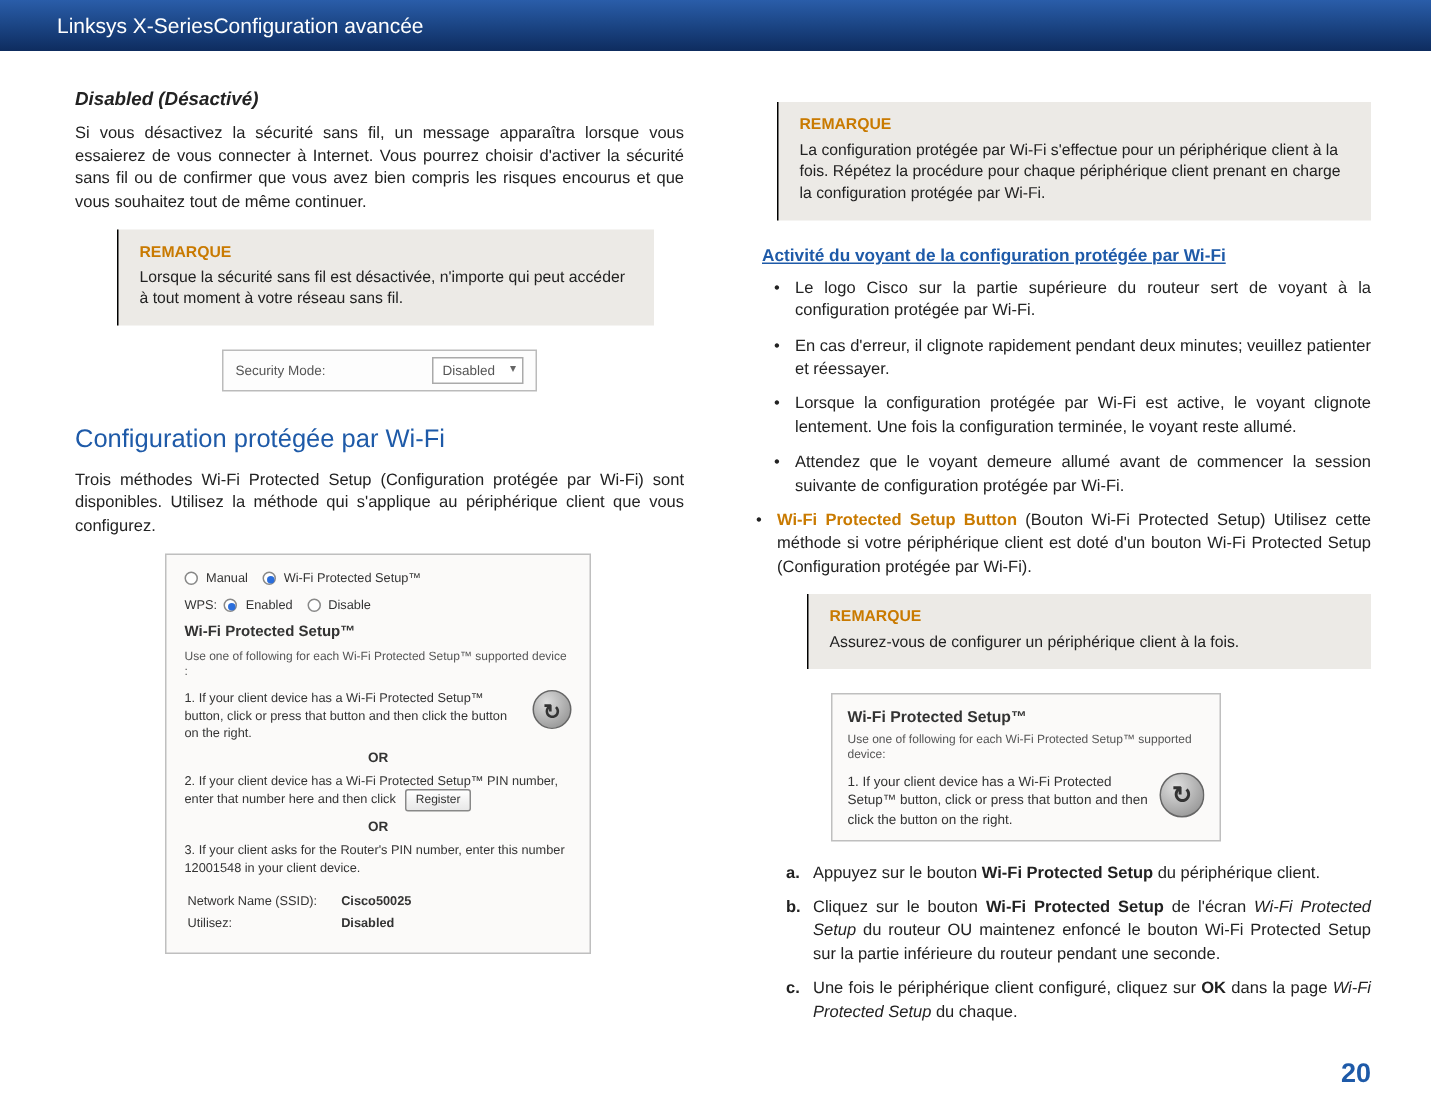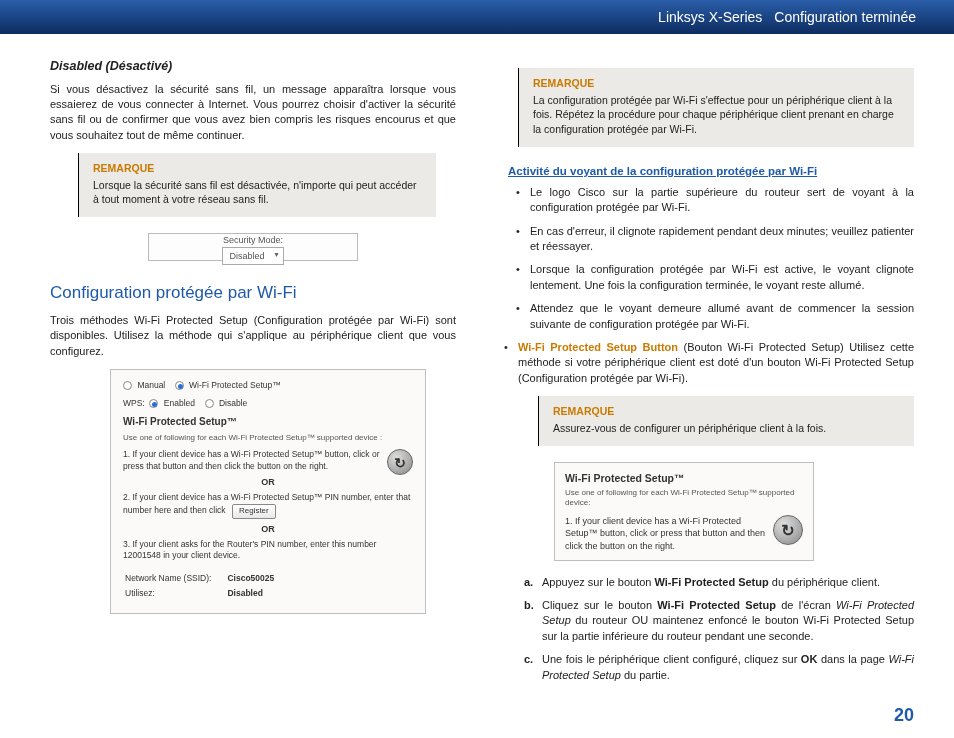--- a/index.html
+++ b/index.html
@@ -16,24 +16,23 @@
     position: relative;
     box-shadow: 0 0 8px rgba(0,0,0,0.15);
   }
   .header {
     height: 34px;
     background: linear-gradient(180deg, #2a5da9 0%, #1e4a8c 40%, #0e2c5f 100%);
     color: #fff;
     font-size: 14px;
     font-weight: 300;
     display: flex;
-    justify-content: flex-end;
+    justify-content: flex-start;
     align-items: center;
     padding: 0 38px;
-    gap: 12px;
   }
   .content {
     display: flex;
     padding: 24px 40px 0 50px;
     gap: 52px;
     font-size: 11px;
     color: #222;
     line-height: 1.4;
     justify-content: space-between;
   }
@@ -64,21 +63,20 @@
     border: 1px solid #bbb;
     background: #fdfdfd;
     width: 210px;
     height: 28px;
     margin: 8px auto 20px auto;
     display: flex;
     align-items: center;
     padding: 0 8px;
     font-size: 9px;
     color: #555;
-    flex-direction: column;
   }
   .config-box .label { flex: 1; }
   .config-box .select {
     border: 1px solid #aaa;
     padding: 2px 18px 2px 6px;
     font-size: 9px;
     position: relative;
     background: #fff;
   }
   .config-box .select:after {
@@ -112,21 +110,21 @@
     position: absolute;
     left: -14px;
     top: 0;
     color: #222;
     font-size: 11px;
   }
   .orange-bold { color: #c97a00; font-weight: 700; }
   .wps-panel {
     border: 1px solid #bfbfbf;
     background: #fbfaf9;
-    width: 316px;
+    width: 284px;
     margin: 10px auto 0 60px;
     padding: 10px 12px;
     font-size: 8.5px;
     color: #333;
     line-height: 1.35;
   }
   .wps-panel .radio-line { margin-bottom: 6px; }
   .wps-panel .radio { display:inline-block; width:9px; height:9px; border:1px solid #888; border-radius:50%; vertical-align:middle; margin-right:3px; background:#fff; }
   .wps-panel .radio.checked:after { content:""; display:block; width:5px; height:5px; background:#2b6edc; border-radius:50%; margin:2px; }
   .wps-panel .section-title { font-weight:700; font-size:10px; margin:6px 0 4px 0; }
@@ -165,21 +163,21 @@
     color:#1e5aa8; font-weight:700; font-size:18px;
   }
   .ital { font-style: italic; }
 </style>
 </head>
 <body>
 
 <div class="page">
   <div class="header">
     <span>Linksys X-Series</span>
-    <span>Configuration terminée</span>
+    <span>Configuration avancée</span>
   </div>
 
   <div class="content">
 
     <div class="col">
       <h3 class="italic">Disabled (Désactivé)</h3>
       <p class="body">Si vous désactivez la sécurité sans fil, un message apparaîtra lorsque vous essaierez de vous connecter à Internet. Vous pourrez choisir d'activer la sécurité sans fil ou de confirmer que vous avez bien compris les risques encourus et que vous souhaitez tout de même continuer.</p>
 
       <div class="note">
         <div class="note-title">REMARQUE</div>
@@ -279,20 +277,20 @@
         <li>
           <span class="lead">a.</span>
           <span>Appuyez sur le bouton </span><b>Wi-Fi Protected Setup</b><span> du périphérique client.</span>
         </li>
         <li>
           <span class="lead">b.</span>
           <span>Cliquez sur le bouton </span><b>Wi-Fi Protected Setup</b><span> de l'écran </span><span class="ital">Wi-Fi Protected Setup</span><span> du routeur OU maintenez enfoncé le bouton Wi-Fi Protected Setup sur la partie inférieure du routeur pendant une seconde.</span>
         </li>
         <li>
           <span class="lead">c.</span>
-          <span>Une fois le périphérique client configuré, cliquez sur </span><b>OK</b><span> dans la page </span><span class="ital">Wi-Fi Protected Setup</span><span> du partie.</span>
+          <span>Une fois le périphérique client configuré, cliquez sur </span><b>OK</b><span> dans la page </span><span class="ital">Wi-Fi Protected Setup</span><span> du chaque.</span>
         </li>
       </ol>
     </div>
   </div>
 
   <div class="page-num">20</div>
 </div>
 
 </body></html>

